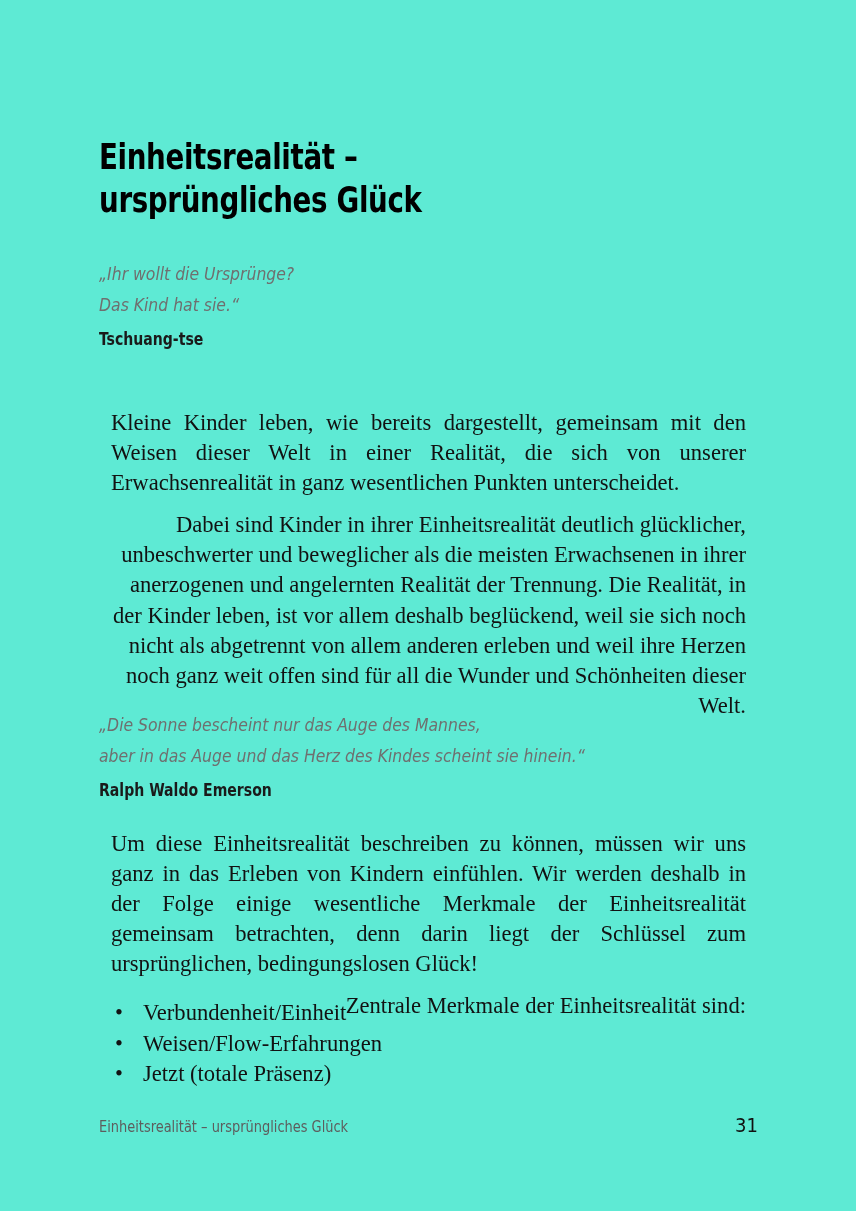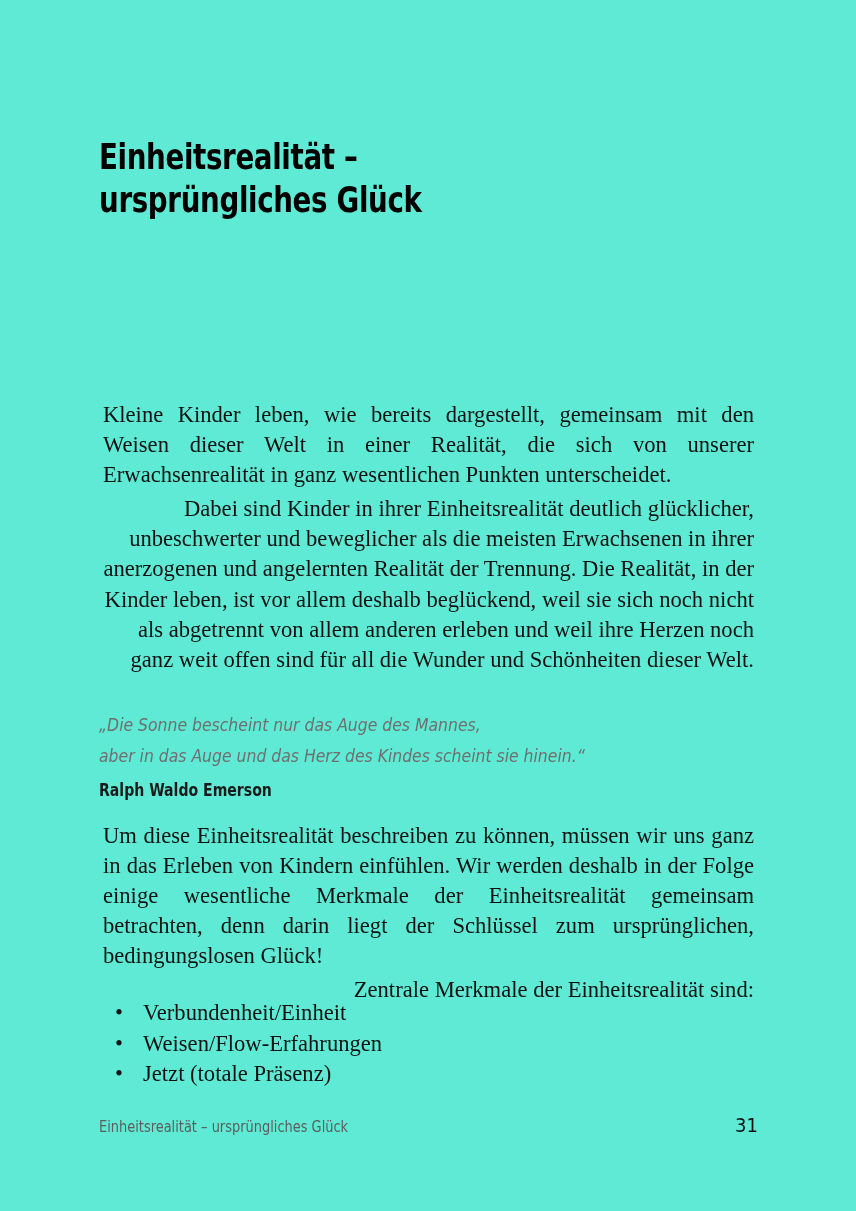--- a/index.html
+++ b/index.html
@@ -78,21 +78,21 @@
     color: #121212;
     text-align: justify;
     text-justify: inter-word;
     -webkit-hyphens: none;
     hyphens: none;
   }
   .body-block.one { top: 396px; }
   .body-block.two { top: 817px; }
 
   .body-block p {
-    margin: 4px;
+    margin: 12px;
     text-align: justify;
   }
   .body-block p.indent {
     text-indent: 24px;
   }
   .body-block p:last-child {
     text-align: right;
   }
 
   
@@ -150,20 +150,25 @@
   }
 </style>
 </head>
 <body>
 
 <div class="page">
 
   <h1 class="chapter-title">Einheitsrealität –
 ursprüngliches Glück</h1>
 
+  <div class="quote-block first">
+    <p class="quote-text">„Ihr wollt die Ursprünge?
+Das Kind hat sie.“</p>
+    <p class="quote-author">Tschuang-tse</p>
+  </div>
 
   <div class="body-block one">
     <p>Kleine Kinder leben, wie bereits dargestellt, gemeinsam mit den Weisen dieser Welt in einer Realität, die sich von unserer Erwachsenrealität in ganz wesentlichen Punkten unterscheidet.</p>
     <p class="indent">Dabei sind Kinder in ihrer Einheitsrealität deutlich glücklicher, unbeschwerter und beweglicher als die meisten Erwachsenen in ihrer anerzogenen und angelernten Realität der Trennung. Die Realität, in der Kinder leben, ist vor allem deshalb beglückend, weil sie sich noch nicht als abgetrennt von allem anderen erleben und weil ihre Herzen noch ganz weit offen sind für all die Wunder und Schönheiten dieser Welt.</p>
   </div>
 
   <div class="quote-block second">
     <p class="quote-text">„Die Sonne bescheint nur das Auge des Mannes,
 aber in das Auge und das Herz des Kindes scheint sie hinein.“</p>
     <p class="quote-author">Ralph Waldo Emerson</p>

